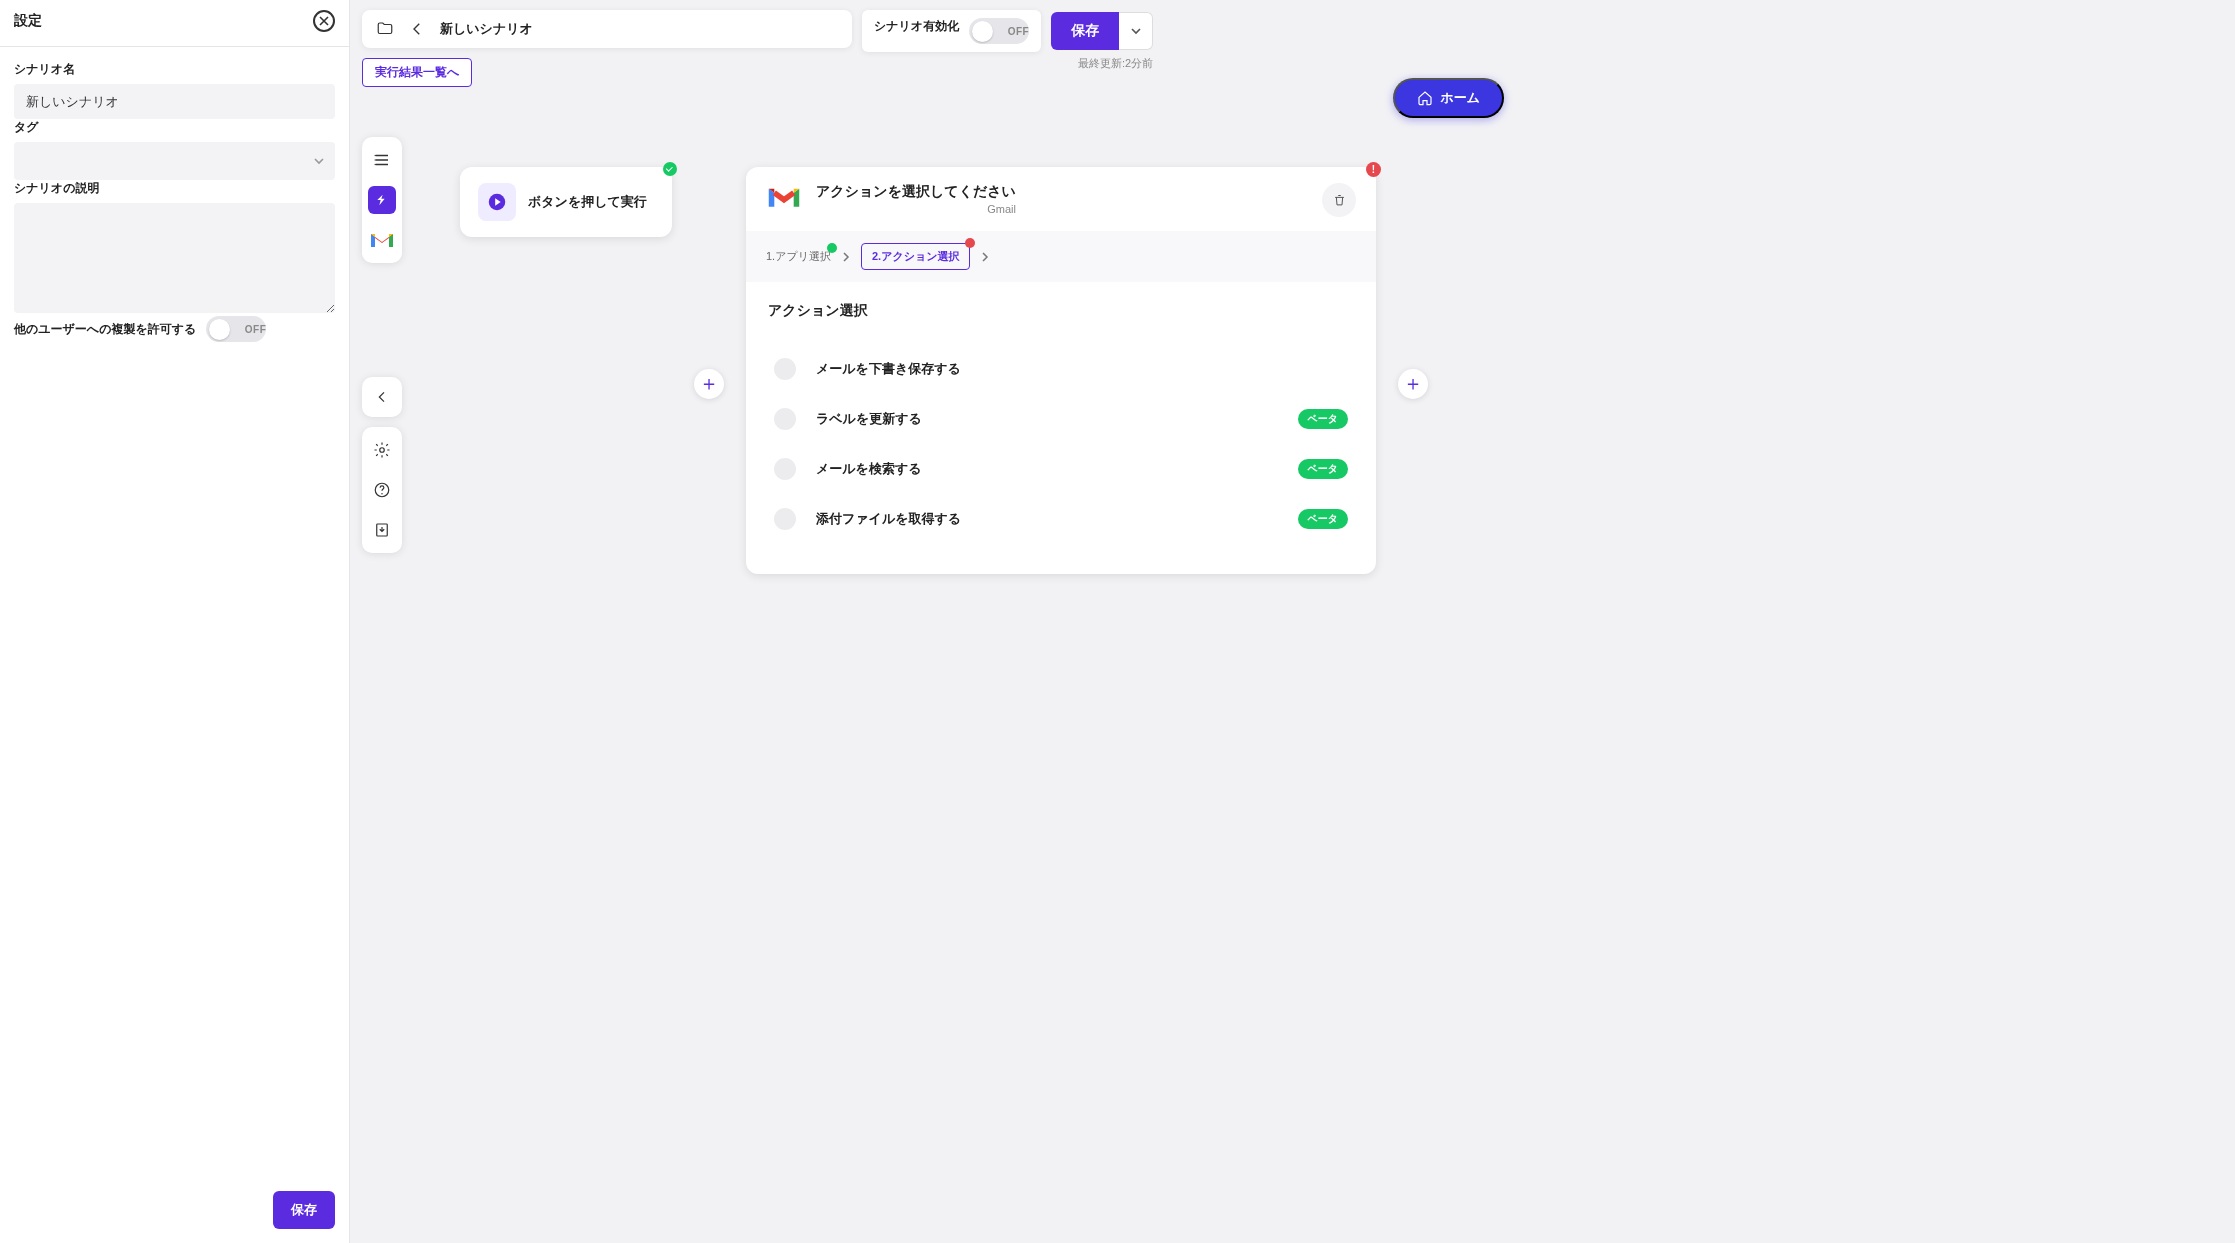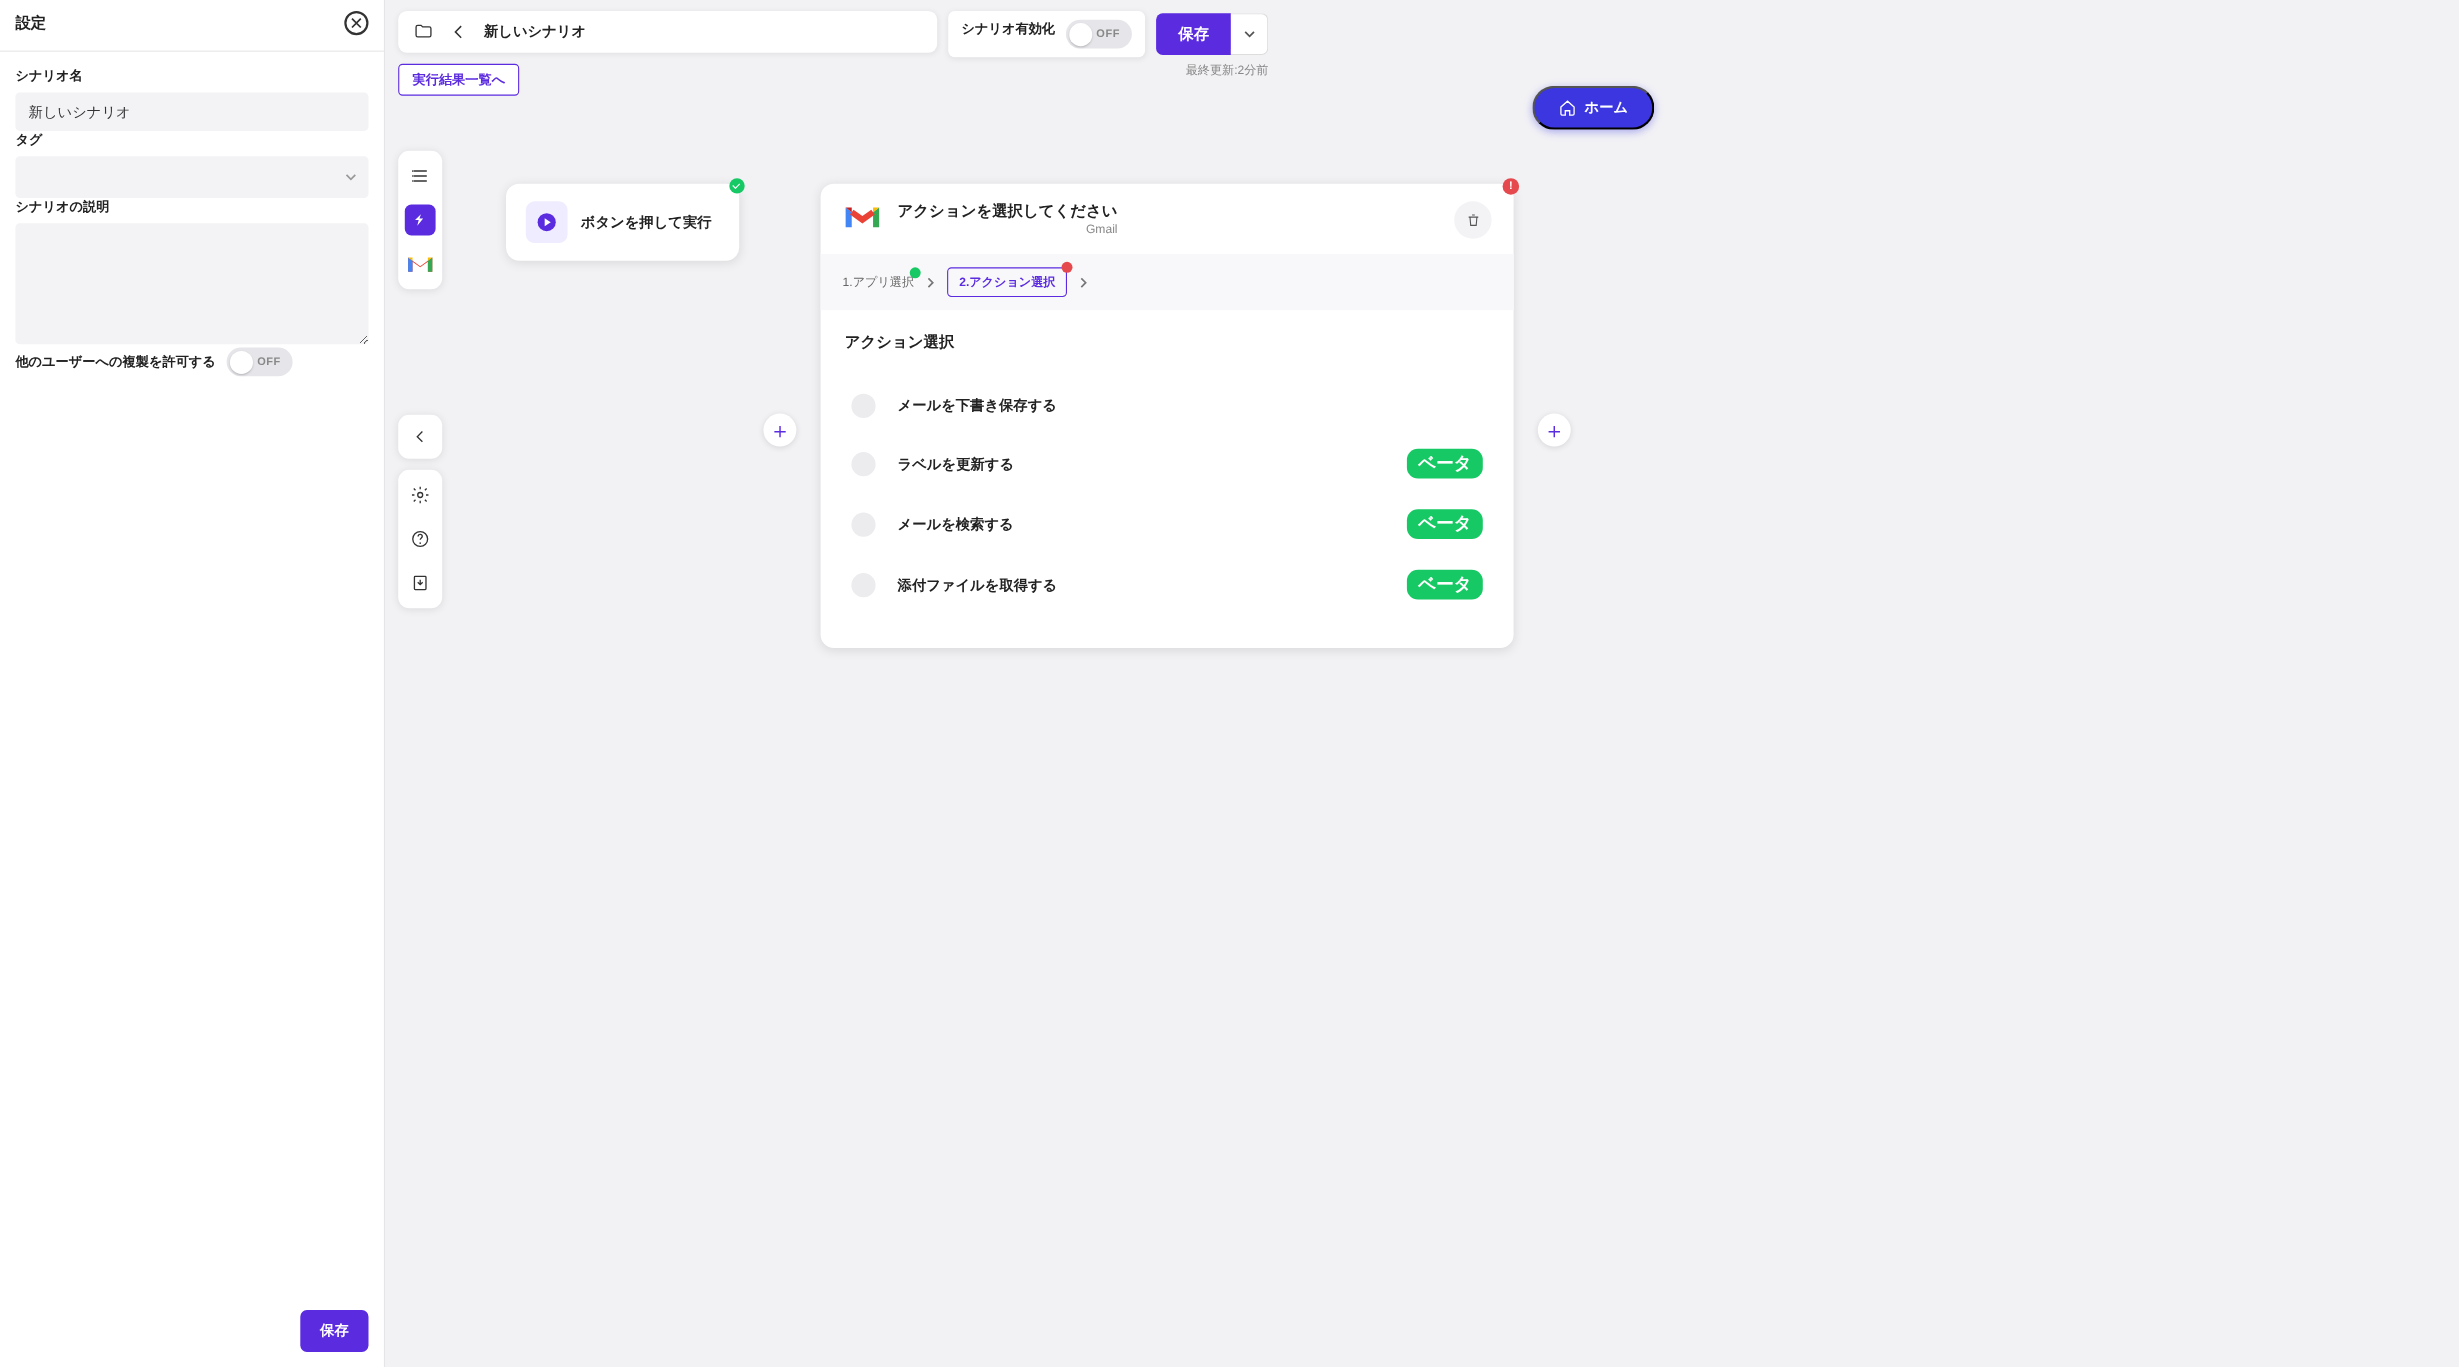--- a/index.html
+++ b/index.html
@@ -19,21 +19,21 @@
 .chev-down { width: 12px; height: 12px; color: #999; }
 .textarea { width: 100%; height: 110px; background: #f3f3f6; border: none; border-radius: 4px; }
 .allow-row { display: flex; align-items: center; gap: 10px; }
 .allow-row .lbl { font-size: 12px; font-weight: 700; }
 .settings-footer { display: flex; justify-content: flex-end; padding: 0 14px 14px; }
 .save-small { background: #5b2be0; color: #fff; border: none; border-radius: 6px; padding: 10px 18px; font-weight: 700; font-size: 13px; cursor: pointer; }
 
 
 .toggle { width: 60px; height: 26px; border-radius: 13px; background: #e6e6ea; position: relative; display: flex; align-items: center; cursor: pointer; }
 .toggle-knob { width: 21px; height: 21px; border-radius: 50%; background: #fff; position: absolute; left: 3px; box-shadow: 0 1px 2px rgba(0,0,0,.2); }
-.toggle-txt { position: absolute; right: 11px; font-size: 10px; color: #888; font-weight: 600; letter-spacing: .5px; }
+.toggle-txt { position: absolute; right: 0; font-size: 10px; color: #888; font-weight: 600; letter-spacing: .5px; }
 
 
 .main { flex: 1; position: relative; display: flex; flex-direction: column; }
 
 
 .topbar { display: flex; align-items: flex-start; padding: 10px 12px 0; gap: 10px; }
 .topbar-left { display: flex; flex-direction: column; gap: 10px; }
 .breadcrumb-card { background: #fff; border-radius: 8px; box-shadow: 0 1px 6px rgba(0,0,0,.08); display: flex; align-items: center; gap: 14px; padding: 10px 20px 10px 14px; min-width: 490px; }
 .breadcrumb-card .folder-icon, .breadcrumb-card .back-icon { width: 18px; height: 18px; color: #333; }
 .bc-title { font-size: 13px; font-weight: 600; }
@@ -89,21 +89,21 @@
 .step-pill.active { border: 1px solid #5b2be0; color: #5b2be0; border-radius: 4px; padding: 5px 10px; font-weight: 600; }
 .step-dot-ok { width: 10px; height: 10px; border-radius: 50%; background: #17c964; position: absolute; top: -6px; right: -6px; }
 .step-dot-err { width: 10px; height: 10px; border-radius: 50%; background: #e5484d; position: absolute; top: -6px; right: -6px; }
 .step-chev { color: #777; }
 
 .action-body { padding: 20px 22px 30px; }
 .action-section-title { font-size: 14px; font-weight: 700; margin-bottom: 24px; }
 .action-option { display: flex; align-items: center; gap: 20px; padding: 14px 6px; cursor: pointer; }
 .radio { width: 22px; height: 22px; border-radius: 50%; background: #ececef; flex-shrink: 0; }
 .opt-label { font-size: 13px; font-weight: 700; flex: 1; }
-.beta-pill { background: #17c964; color: #fff; font-size: 16px; font-weight: 700; border-radius: 10px; padding: 3px 10px; }
+.beta-pill { background: #17c964; color: #fff; font-size: 10px; font-weight: 700; border-radius: 10px; padding: 3px 10px; }
 
 
 .gmail-icon { width: 36px; height: 28px; position: relative; }
 .gmail-icon svg { width: 100%; height: 100%; }
 .gmail-small { width: 26px; height: 20px; }
 
 </style>
 </head>
 <body>
 

